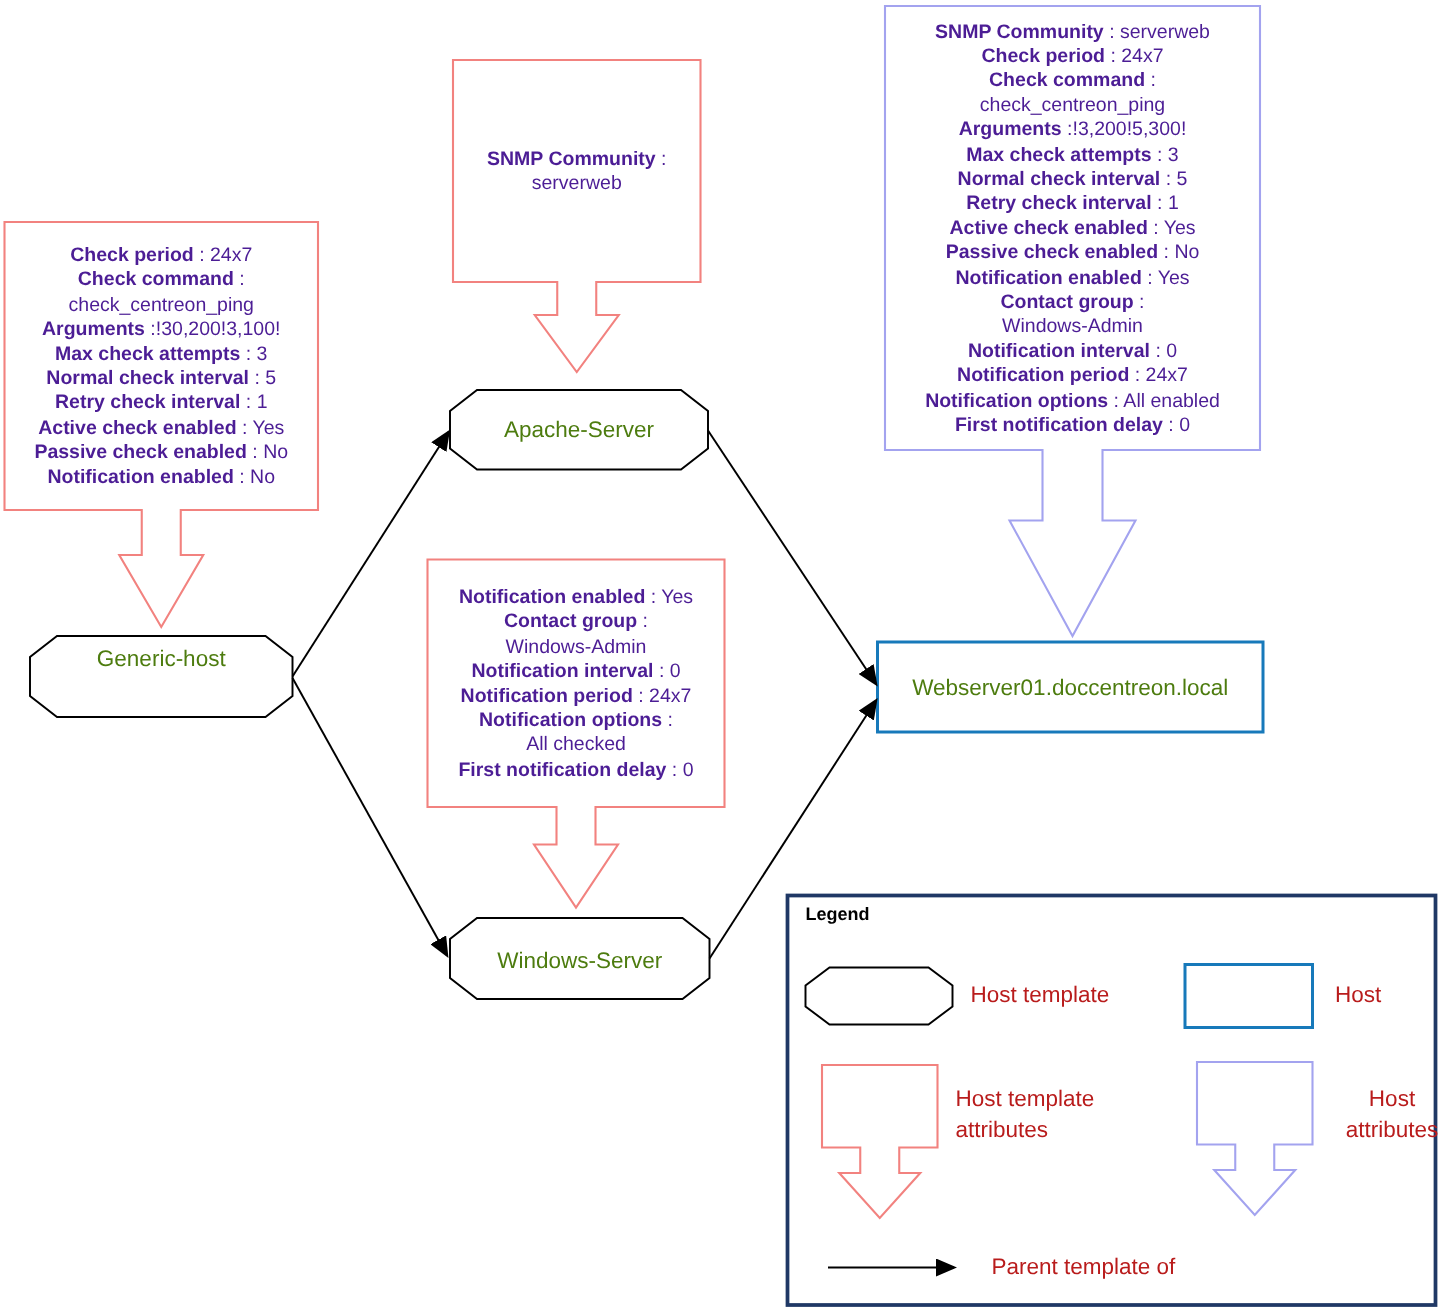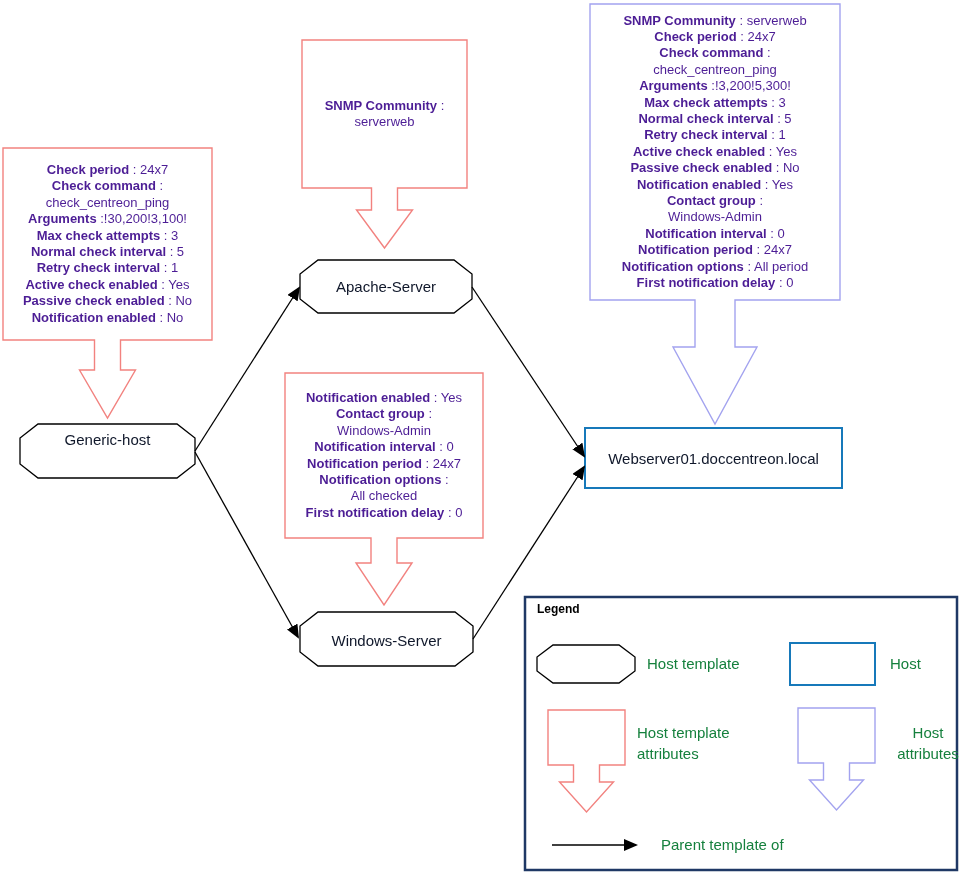--- a/index.html
+++ b/index.html
@@ -5,24 +5,24 @@
   html,body{margin:0;padding:0;background:#ffffff;}
   .canvas{position:relative;width:961px;height:874px;background:#ffffff;
           font-family:"Liberation Sans",sans-serif;color:#000;overflow:hidden;}
   svg.layer{position:absolute;left:0;top:0;}
 
   .attr-text{position:absolute;display:flex;flex-direction:column;justify-content:center;
              text-align:center;font-size:13px;line-height:16.4px;color:#4c1d95;}
   .attr-line b{font-weight:bold;}
 
   .node-label{position:absolute;display:flex;align-items:center;justify-content:center;
-              font-size:15px;color:#0f172a;text-align:center;}
+              font-size:15px;color:#4d7c0f;text-align:center;}
 
   .legend-title{position:absolute;left:537px;top:602px;font-size:12px;font-weight:bold;}
-  .legend-label{position:absolute;font-size:15px;color:#15803d;}
+  .legend-label{position:absolute;font-size:15px;color:#b91c1c;}
   #legend-host-template-label{left:647px;top:655px;}
   #legend-host-label{left:890px;top:655px;}
   #legend-hta-label{left:637px;top:722px;width:122px;text-align:left;line-height:21px;}
   #legend-ha-label{left:891px;top:722px;width:74px;text-align:center;line-height:21px;}
   #legend-parent-label{left:661px;top:836px;text-align:center;}
 
   #attrs-generic{left:4px;top:150px;width:207px;height:188px;}
   #attrs-snmp{left:303px;top:42px;width:163px;height:144px;}
   #attrs-notif{left:286px;top:375px;width:196px;height:161px;}
   #attrs-web{left:591px;top:6px;width:248px;height:292px;}
@@ -102,21 +102,21 @@
       <div class="attr-line"><b>Max check attempts</b><span> : 3</span></div>
       <div class="attr-line"><b>Normal check interval</b><span> : 5</span></div>
       <div class="attr-line"><b>Retry check interval</b><span> : 1</span></div>
       <div class="attr-line"><b>Active check enabled</b><span> : Yes</span></div>
       <div class="attr-line"><b>Passive check enabled</b><span> : No</span></div>
       <div class="attr-line"><b>Notification enabled</b><span> : Yes</span></div>
       <div class="attr-line"><b>Contact group</b><span> :</span></div>
       <div class="attr-line"><span>Windows-Admin</span></div>
       <div class="attr-line"><b>Notification interval</b><span> : 0</span></div>
       <div class="attr-line"><b>Notification period</b><span> : 24x7</span></div>
-      <div class="attr-line"><b>Notification options</b><span> : All period</span></div>
+      <div class="attr-line"><b>Notification options</b><span> : All enabled</span></div>
       <div class="attr-line"><b>First notification delay</b><span> : 0</span></div>
     </div>
 
   <div class="node-label" id="label-generic">Generic-host</div>
   <div class="node-label" id="label-apache">Apache-Server</div>
   <div class="node-label" id="label-windows">Windows-Server</div>
   <div class="node-label" id="label-web">Webserver01.doccentreon.local</div>
 
   <div class="legend-title">Legend</div>
   <div class="legend-label" id="legend-host-template-label">Host template</div>

